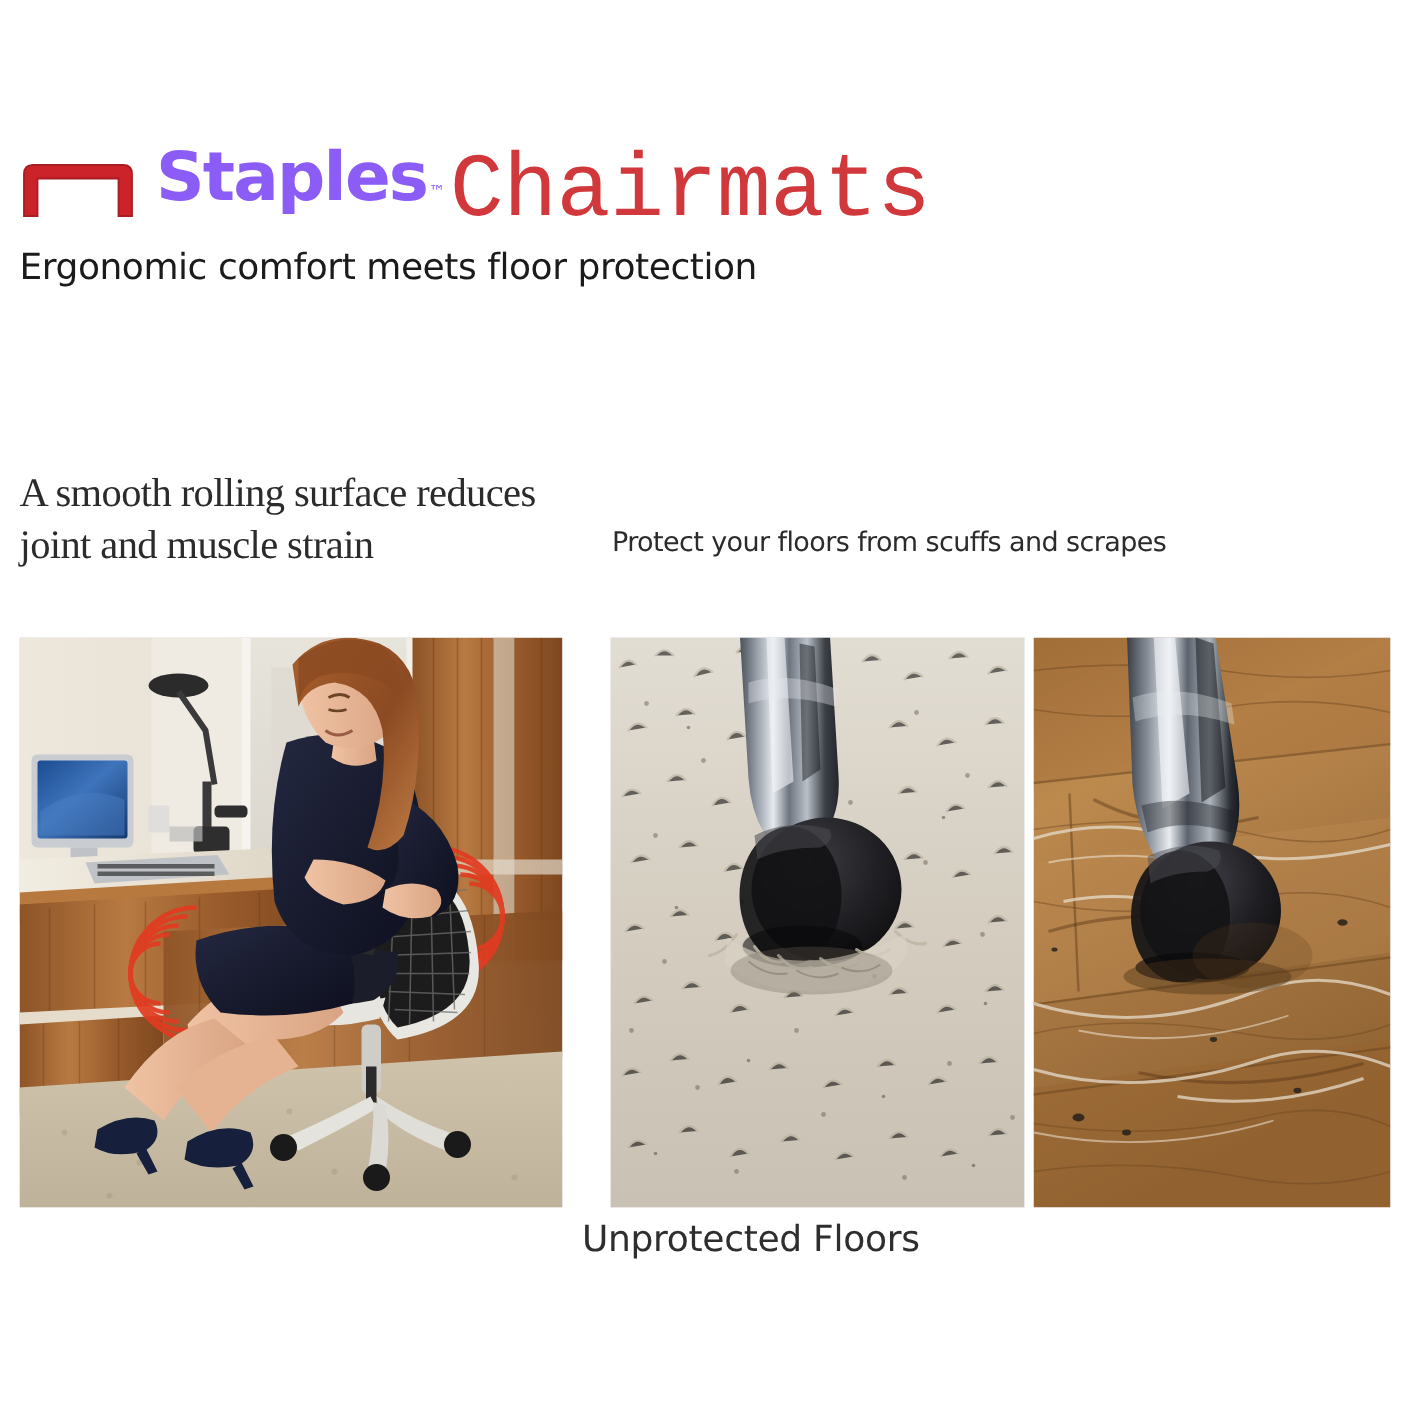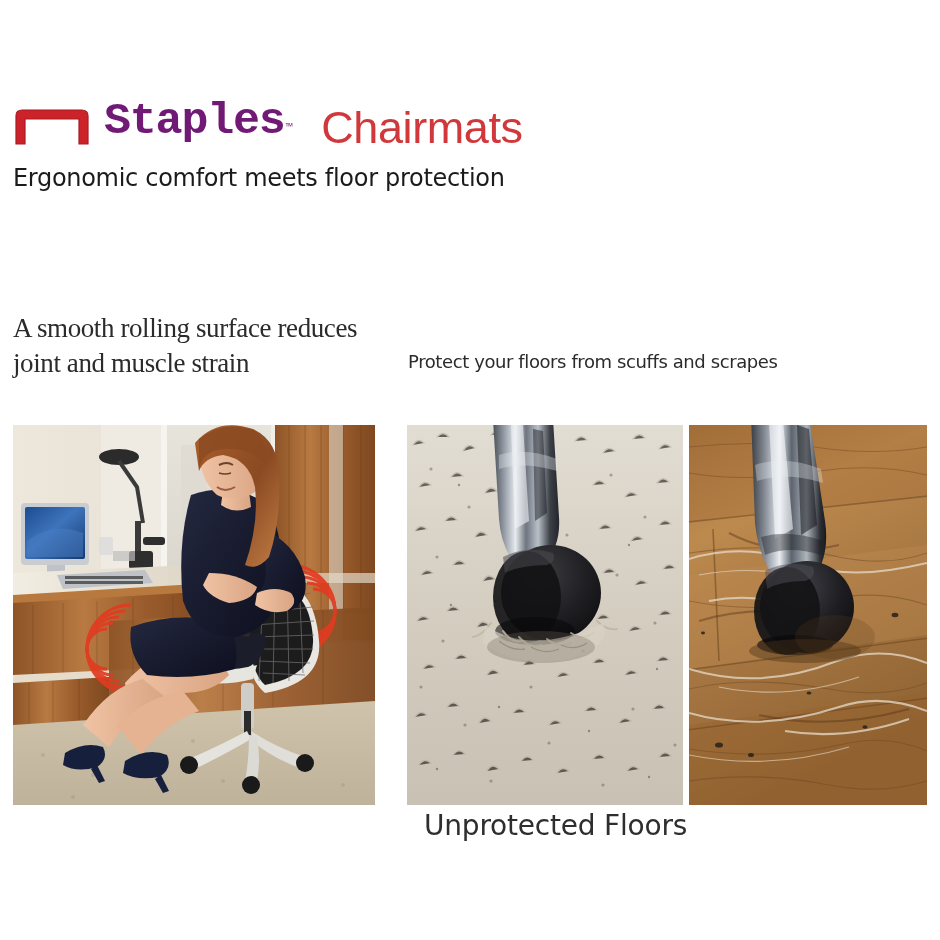--- a/index.html
+++ b/index.html
@@ -44,27 +44,27 @@
     white-space: nowrap;
   }
   .brand-tm {
     font-size: 11px;
     font-weight: normal;
     vertical-align: 2px;
     letter-spacing: 0;
     margin-left: 1px;
   }
   .product-name {
-    font-size: 45px;
+    font-size: 60px;
     line-height: 44px;
     font-weight: normal;
     letter-spacing: -0.4px;
-    margin-left: 29px;
+    margin-left: 3px;
     white-space: nowrap;
-    font-family: Liberation Sans, sans-serif;
+    font-family: Liberation Mono, monospace;
   }
   .tagline {
     font-size: 24px;
     line-height: 34px;
     color: #1b1b1b;
     font-weight: normal;
     letter-spacing: -0.3px;
     margin-top: 11px;
     font-family: "DejaVu Sans", "Liberation Sans", sans-serif;
   }
@@ -86,23 +86,23 @@
     left: 408px;
     top: 344px;
     width: 420px;
     font-size: 18px;
     line-height: 35px;
     color: #2b2b2b;
     letter-spacing: -0.4px;
   }
   .caption {
     position: absolute;
-    left: 424px;
+    left: 388px;
     top: 812px;
-    font-size: 28px;
+    font-size: 24px;
     line-height: 28px;
     color: #2e2e2e;
     letter-spacing: -0.2px;
     text-align: right;
   }
 
   
   .photo {
     position: absolute;
     overflow: hidden;
@@ -119,21 +119,21 @@
 
 <div class="header">
 
   <div class="brandline">
 
     <svg class="staple-mark" viewBox="0 0 78 38">
       <path d="M3 37 L3 9 Q3 3 9 3 L69 3 Q75 3 75 9 L75 37 L66 37 L66 12 L12 12 L12 37 Z" fill="#CC2229"></path>
       <path d="M3 37 L3 9 Q3 3 9 3 L69 3 Q75 3 75 9 L75 37 L66 37 L66 12 L12 12 L12 37 Z" fill="none" stroke="#A81C22" stroke-width="1.2"></path>
     </svg>
 
-    <span class="brand-name" style="color:#701a75;font-family:Liberation Mono, monospace;">
+    <span class="brand-name" style="color:#8b5cf6;">
       <span>Staples</span><span class="brand-tm">™</span>
     </span>
 
     <span class="product-name" style="color:#D1383B;">Chairmats</span>
   </div>
 
   <div class="tagline">Ergonomic comfort meets floor protection</div>
 </div>
 
 <div class="left-heading">A smooth rolling surface reduces joint and muscle strain</div>

